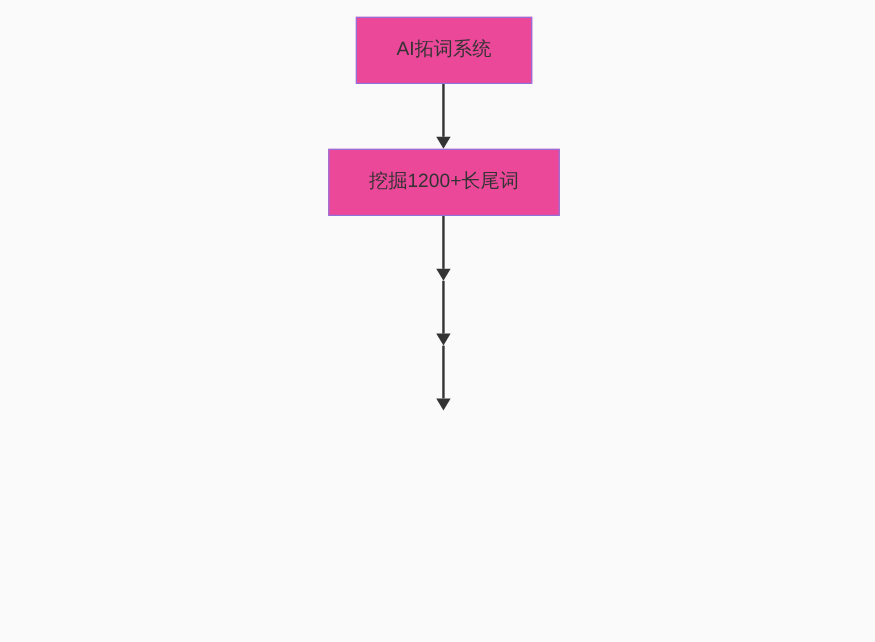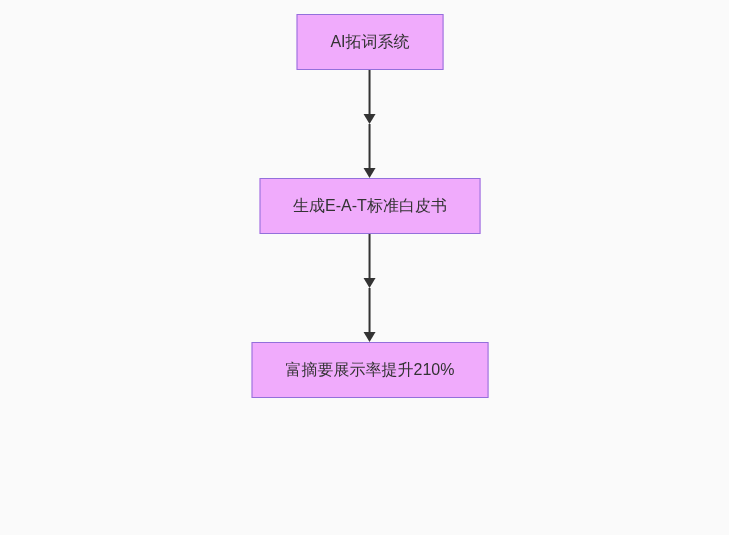--- a/index.html
+++ b/index.html
@@ -22,21 +22,21 @@
     position: absolute;
     left: 370px;
     top: 14px;
     transform: translateX(-50%);
     display: flex;
     flex-direction: column;
     align-items: center;
   }
   .flow-node {
     box-sizing: border-box;
-    background: #f0abfc;
+    background: #ec4899;
     border: 1.5px solid #9370DB;
     color: #333333;
     font-size: 16px;
     line-height: 1;
     padding: 19px 33px;
     white-space: nowrap;
     text-align: center;
   }
   .flow-arrow {
     display: flex;
@@ -63,35 +63,34 @@
 <div class="canvas">
   <div class="flow-column">
 
     <div class="flow-node">AI拓词系统</div>
 
     <div class="flow-arrow">
       <div class="shaft"></div>
       <div class="head"></div>
     </div>
 
-
-    <div class="flow-arrow">
-      <div class="shaft"></div>
-      <div class="head"></div>
-    </div>
-
-    <div class="flow-node">生成E-A-T标准白皮书</div>
+    <div class="flow-node">挖掘1200+长尾词</div>
 
     <div class="flow-arrow">
       <div class="shaft"></div>
       <div class="head"></div>
     </div>
 
 
     <div class="flow-arrow">
       <div class="shaft"></div>
       <div class="head"></div>
     </div>
 
-    <div class="flow-node">富摘要展示率提升210%</div>
+
+    <div class="flow-arrow">
+      <div class="shaft"></div>
+      <div class="head"></div>
+    </div>
+
 
   </div>
 </div>
 
 </body></html>

